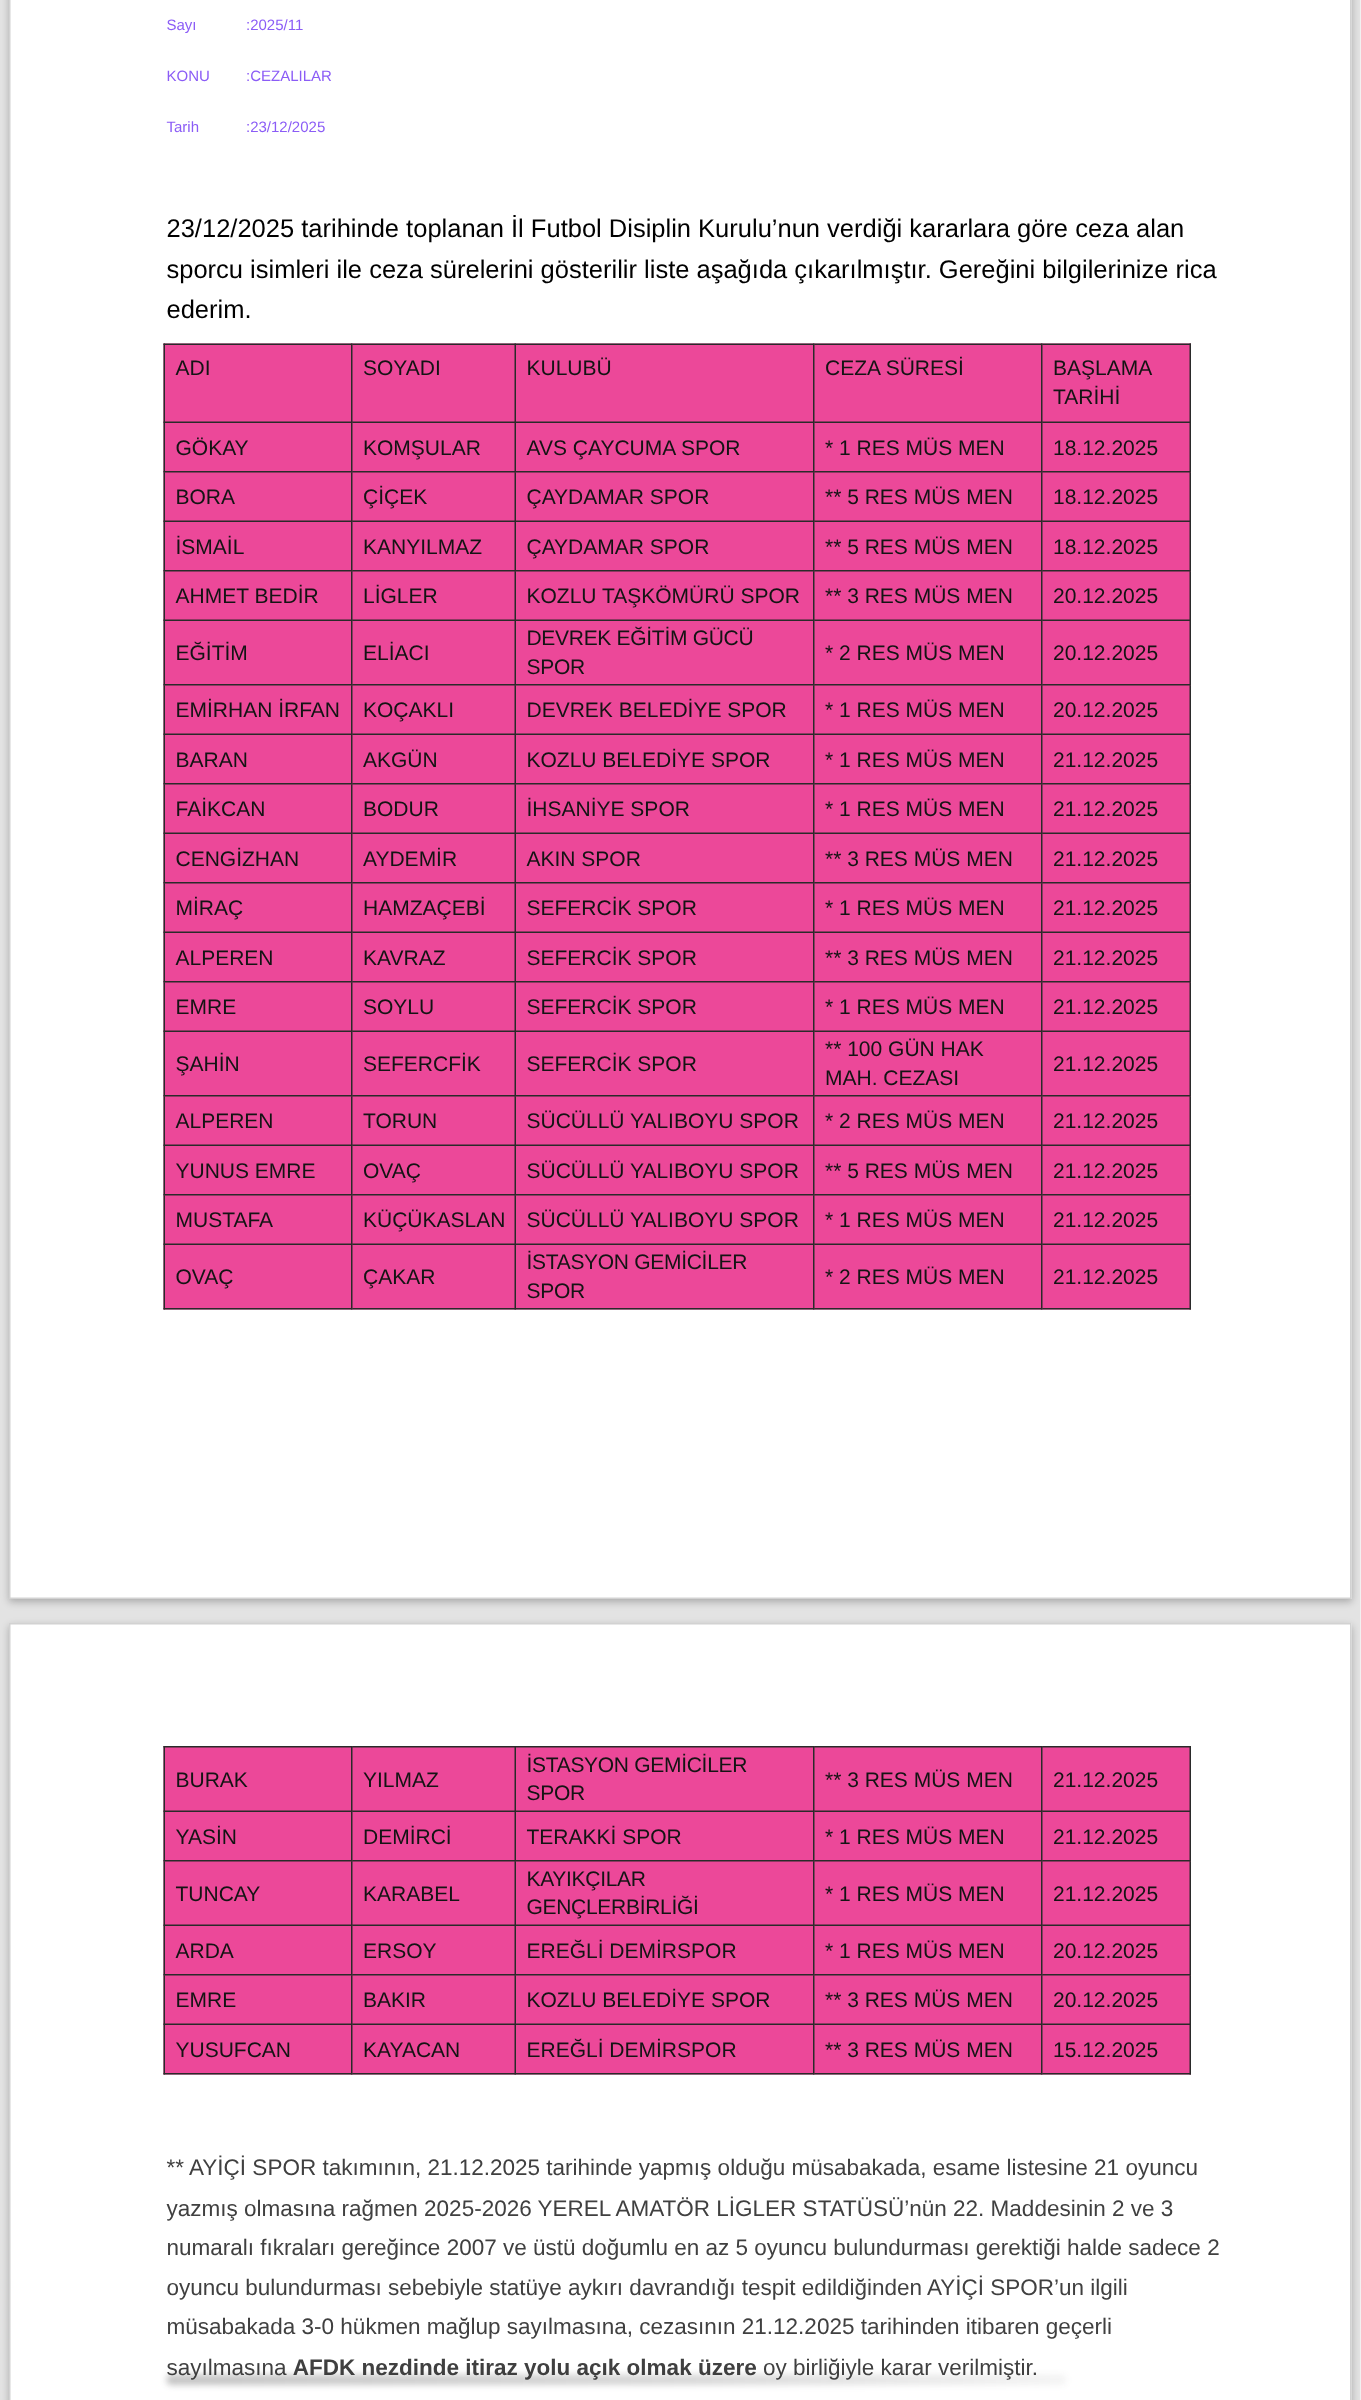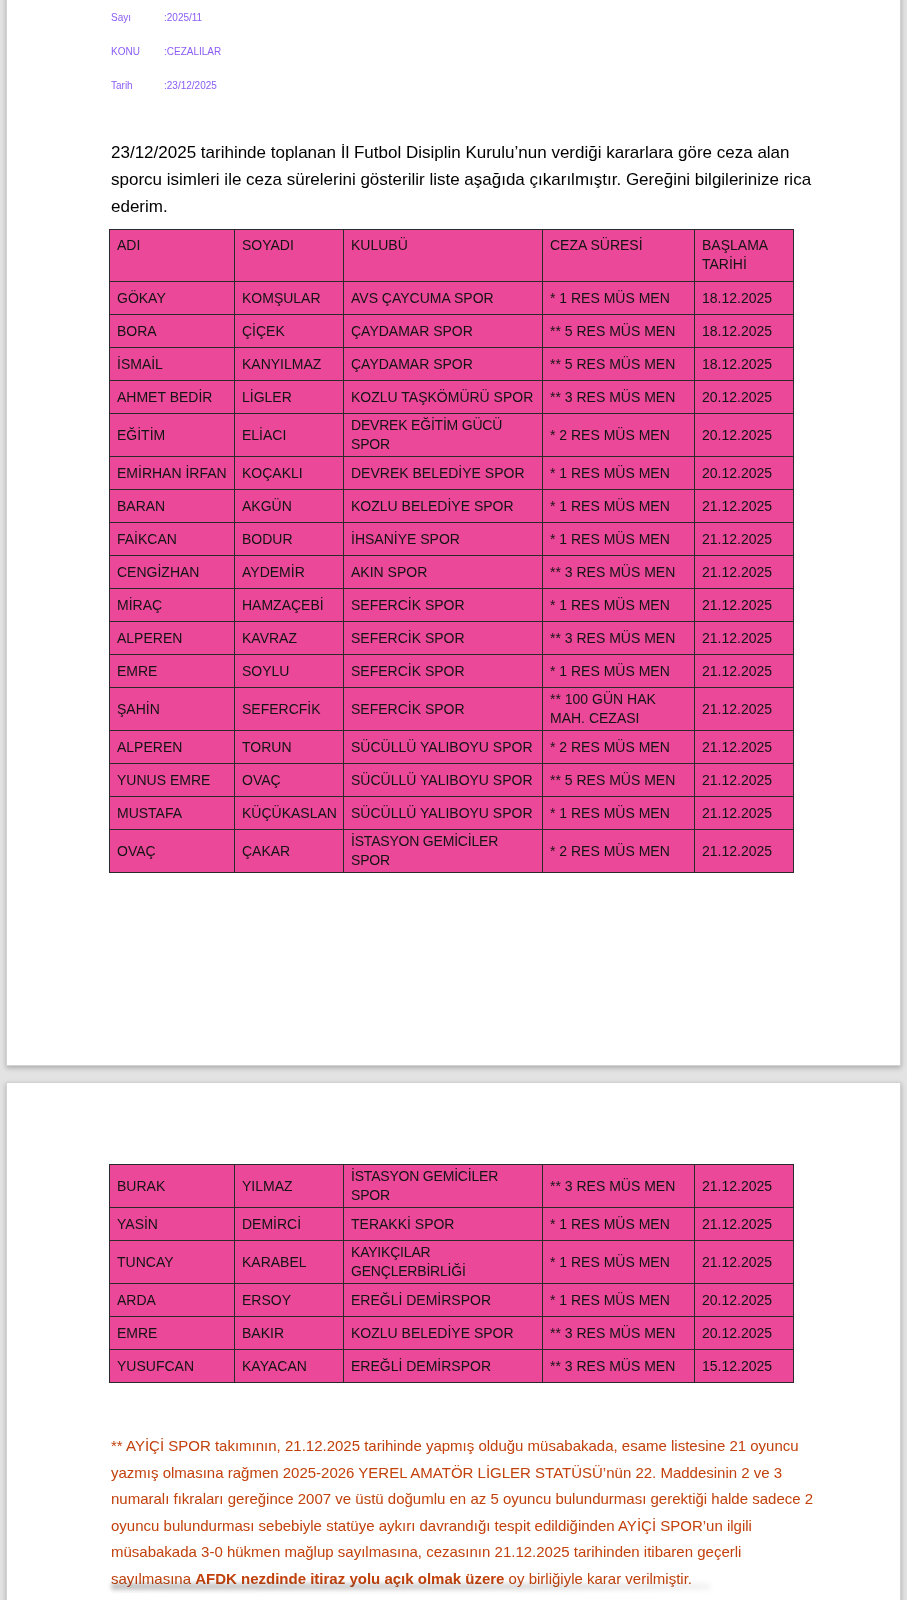--- a/index.html
+++ b/index.html
@@ -64,21 +64,21 @@
   .col-ceza  { width:152px; }
   .col-tarih { width:99px;  }
 
   #table1 { position:absolute; left:102px; top:236px; }
   #table1 tbody tr:nth-child(18) td { border-top-width:2.5px; }
   #table2 { position:absolute; left:102px; top:81px; }
   #table2 tbody tr:nth-child(7) td { border-top-width:2.5px; }
 
   .footer-note {
     position:absolute; left:104px; top:350px; width:706px;
-    font-size:15px; line-height:26.5px; color:#c2410c;
+    font-size:15px; line-height:26.5px; color:#404040;
   }
   .footer-note b { font-weight:700; }
 
   .scan-artifact {
     position:absolute; left:104px; top:500px; width:600px; height:7px;
     background:linear-gradient(90deg, rgba(40,40,40,0.28), rgba(40,40,40,0.18) 60%, rgba(40,40,40,0.05));
     filter:blur(2px);
     border-radius:3px;
   }
 </style>

